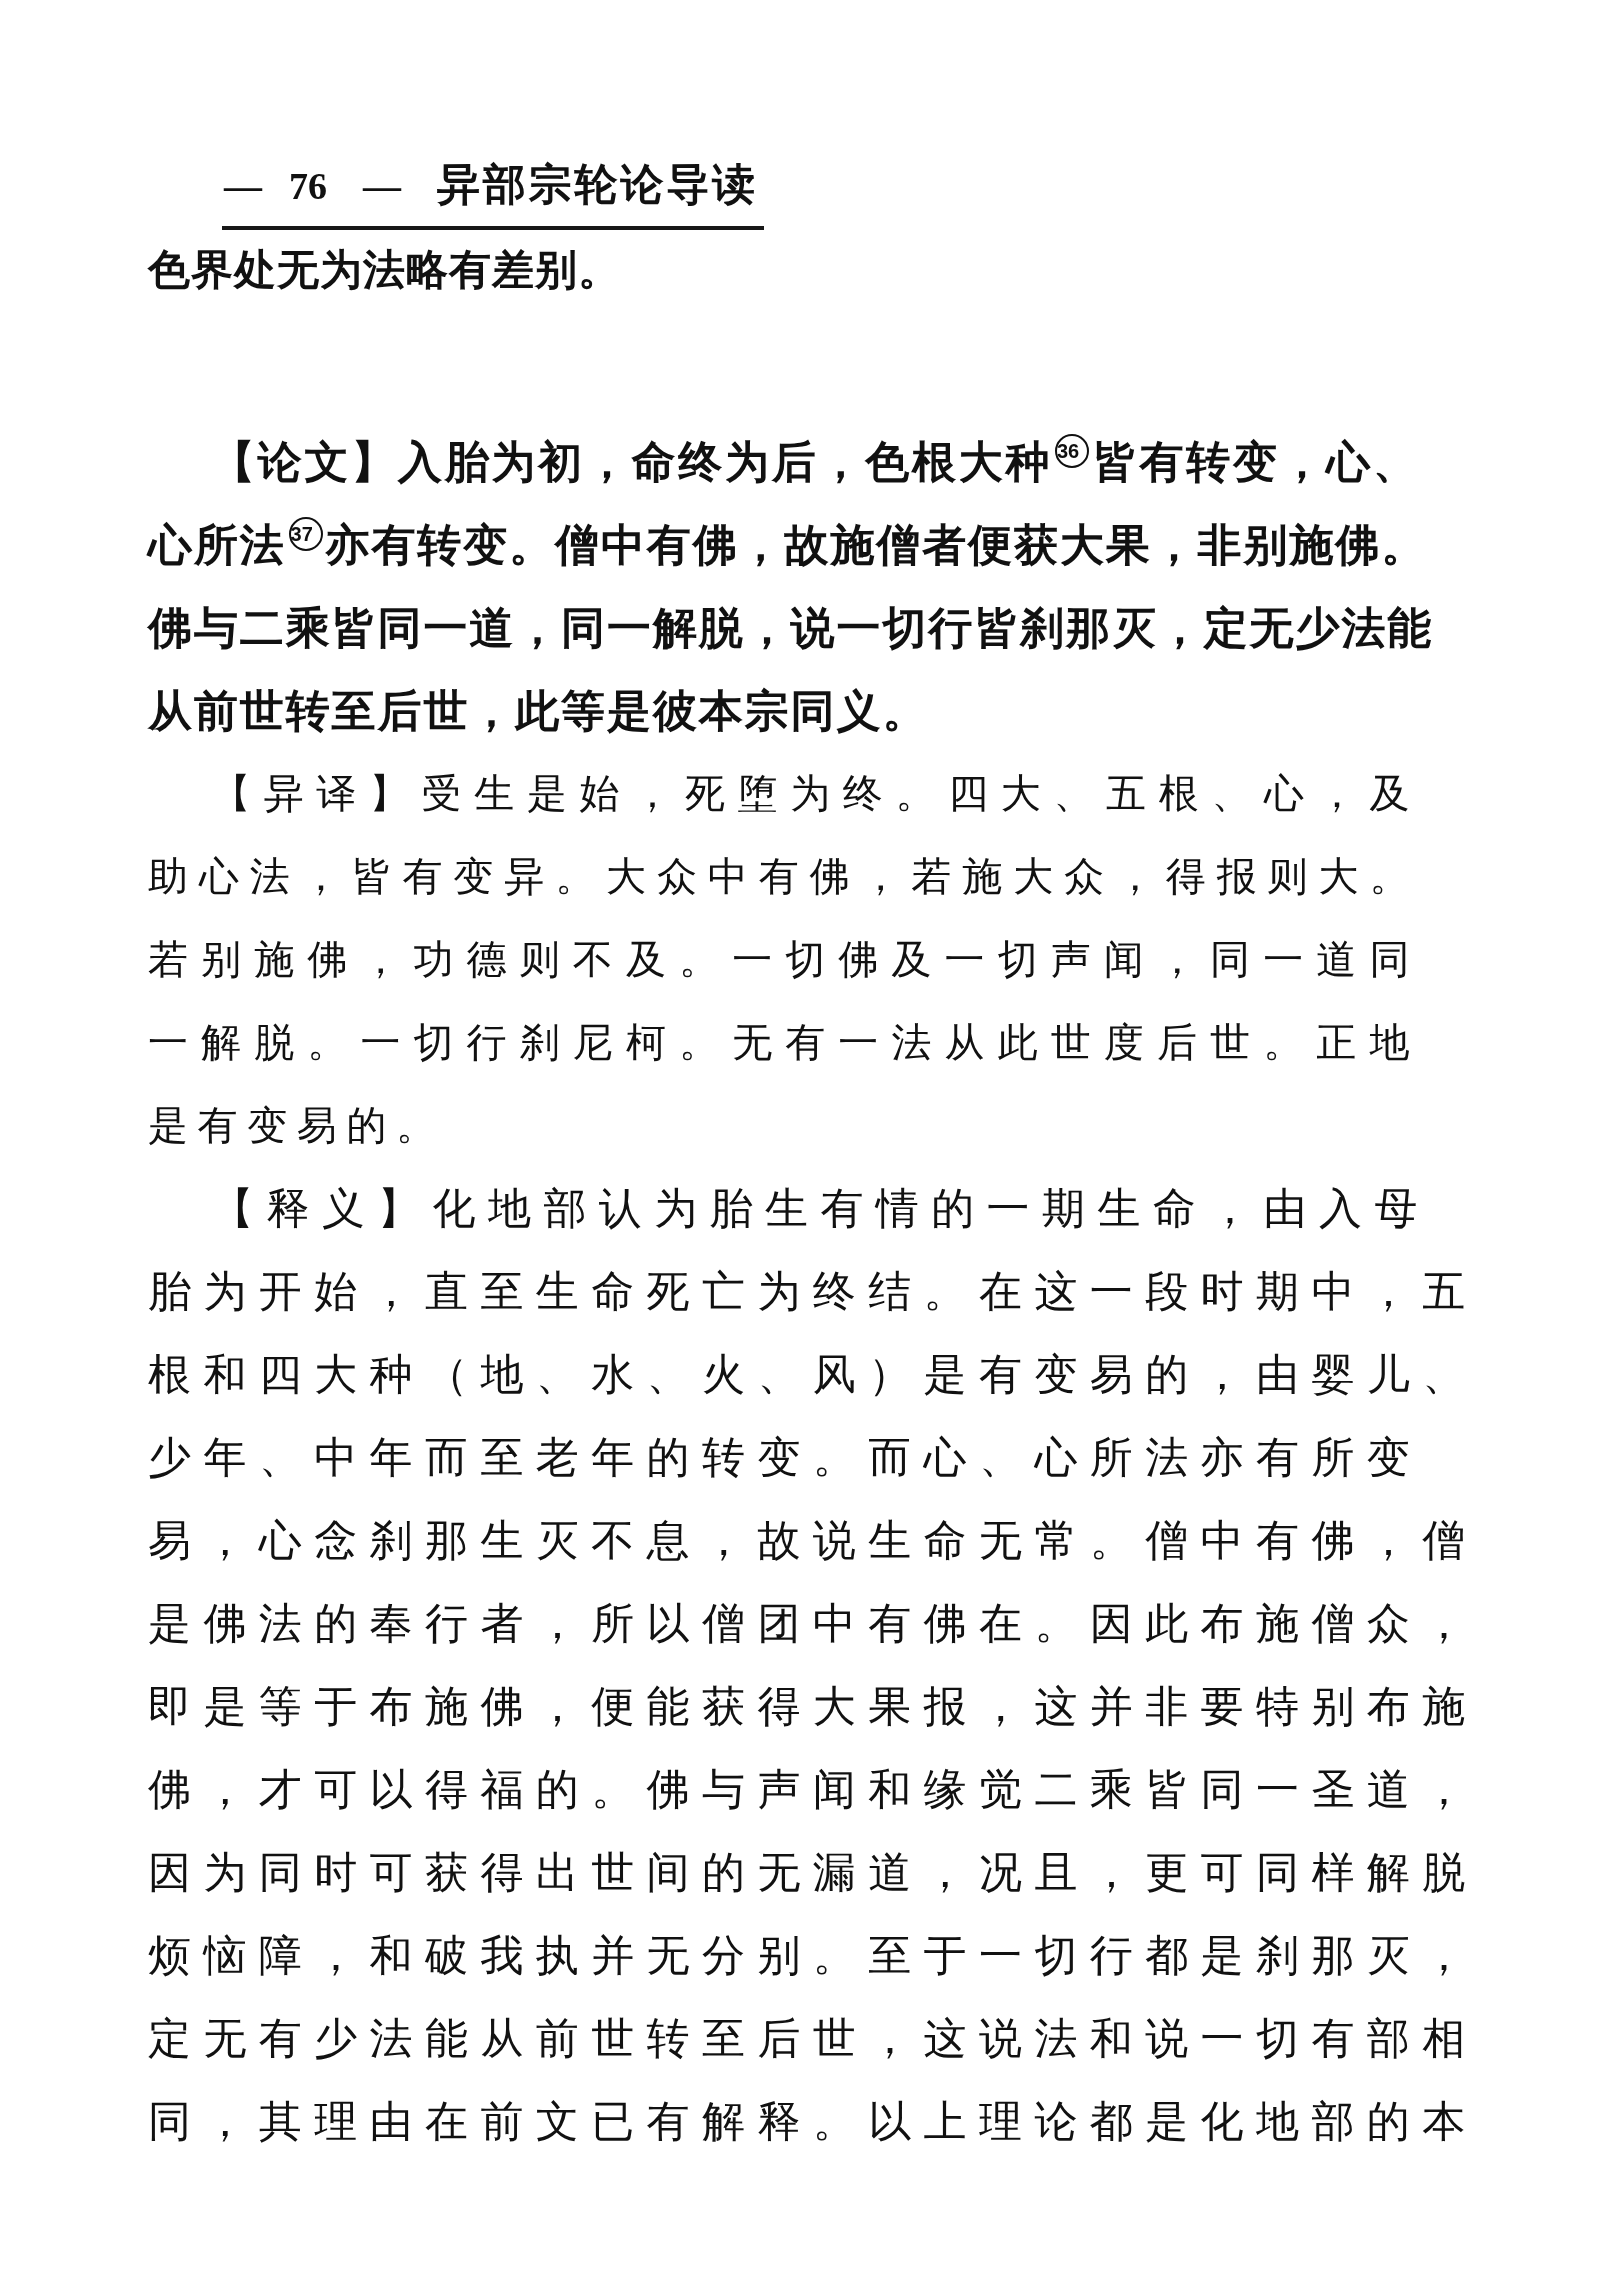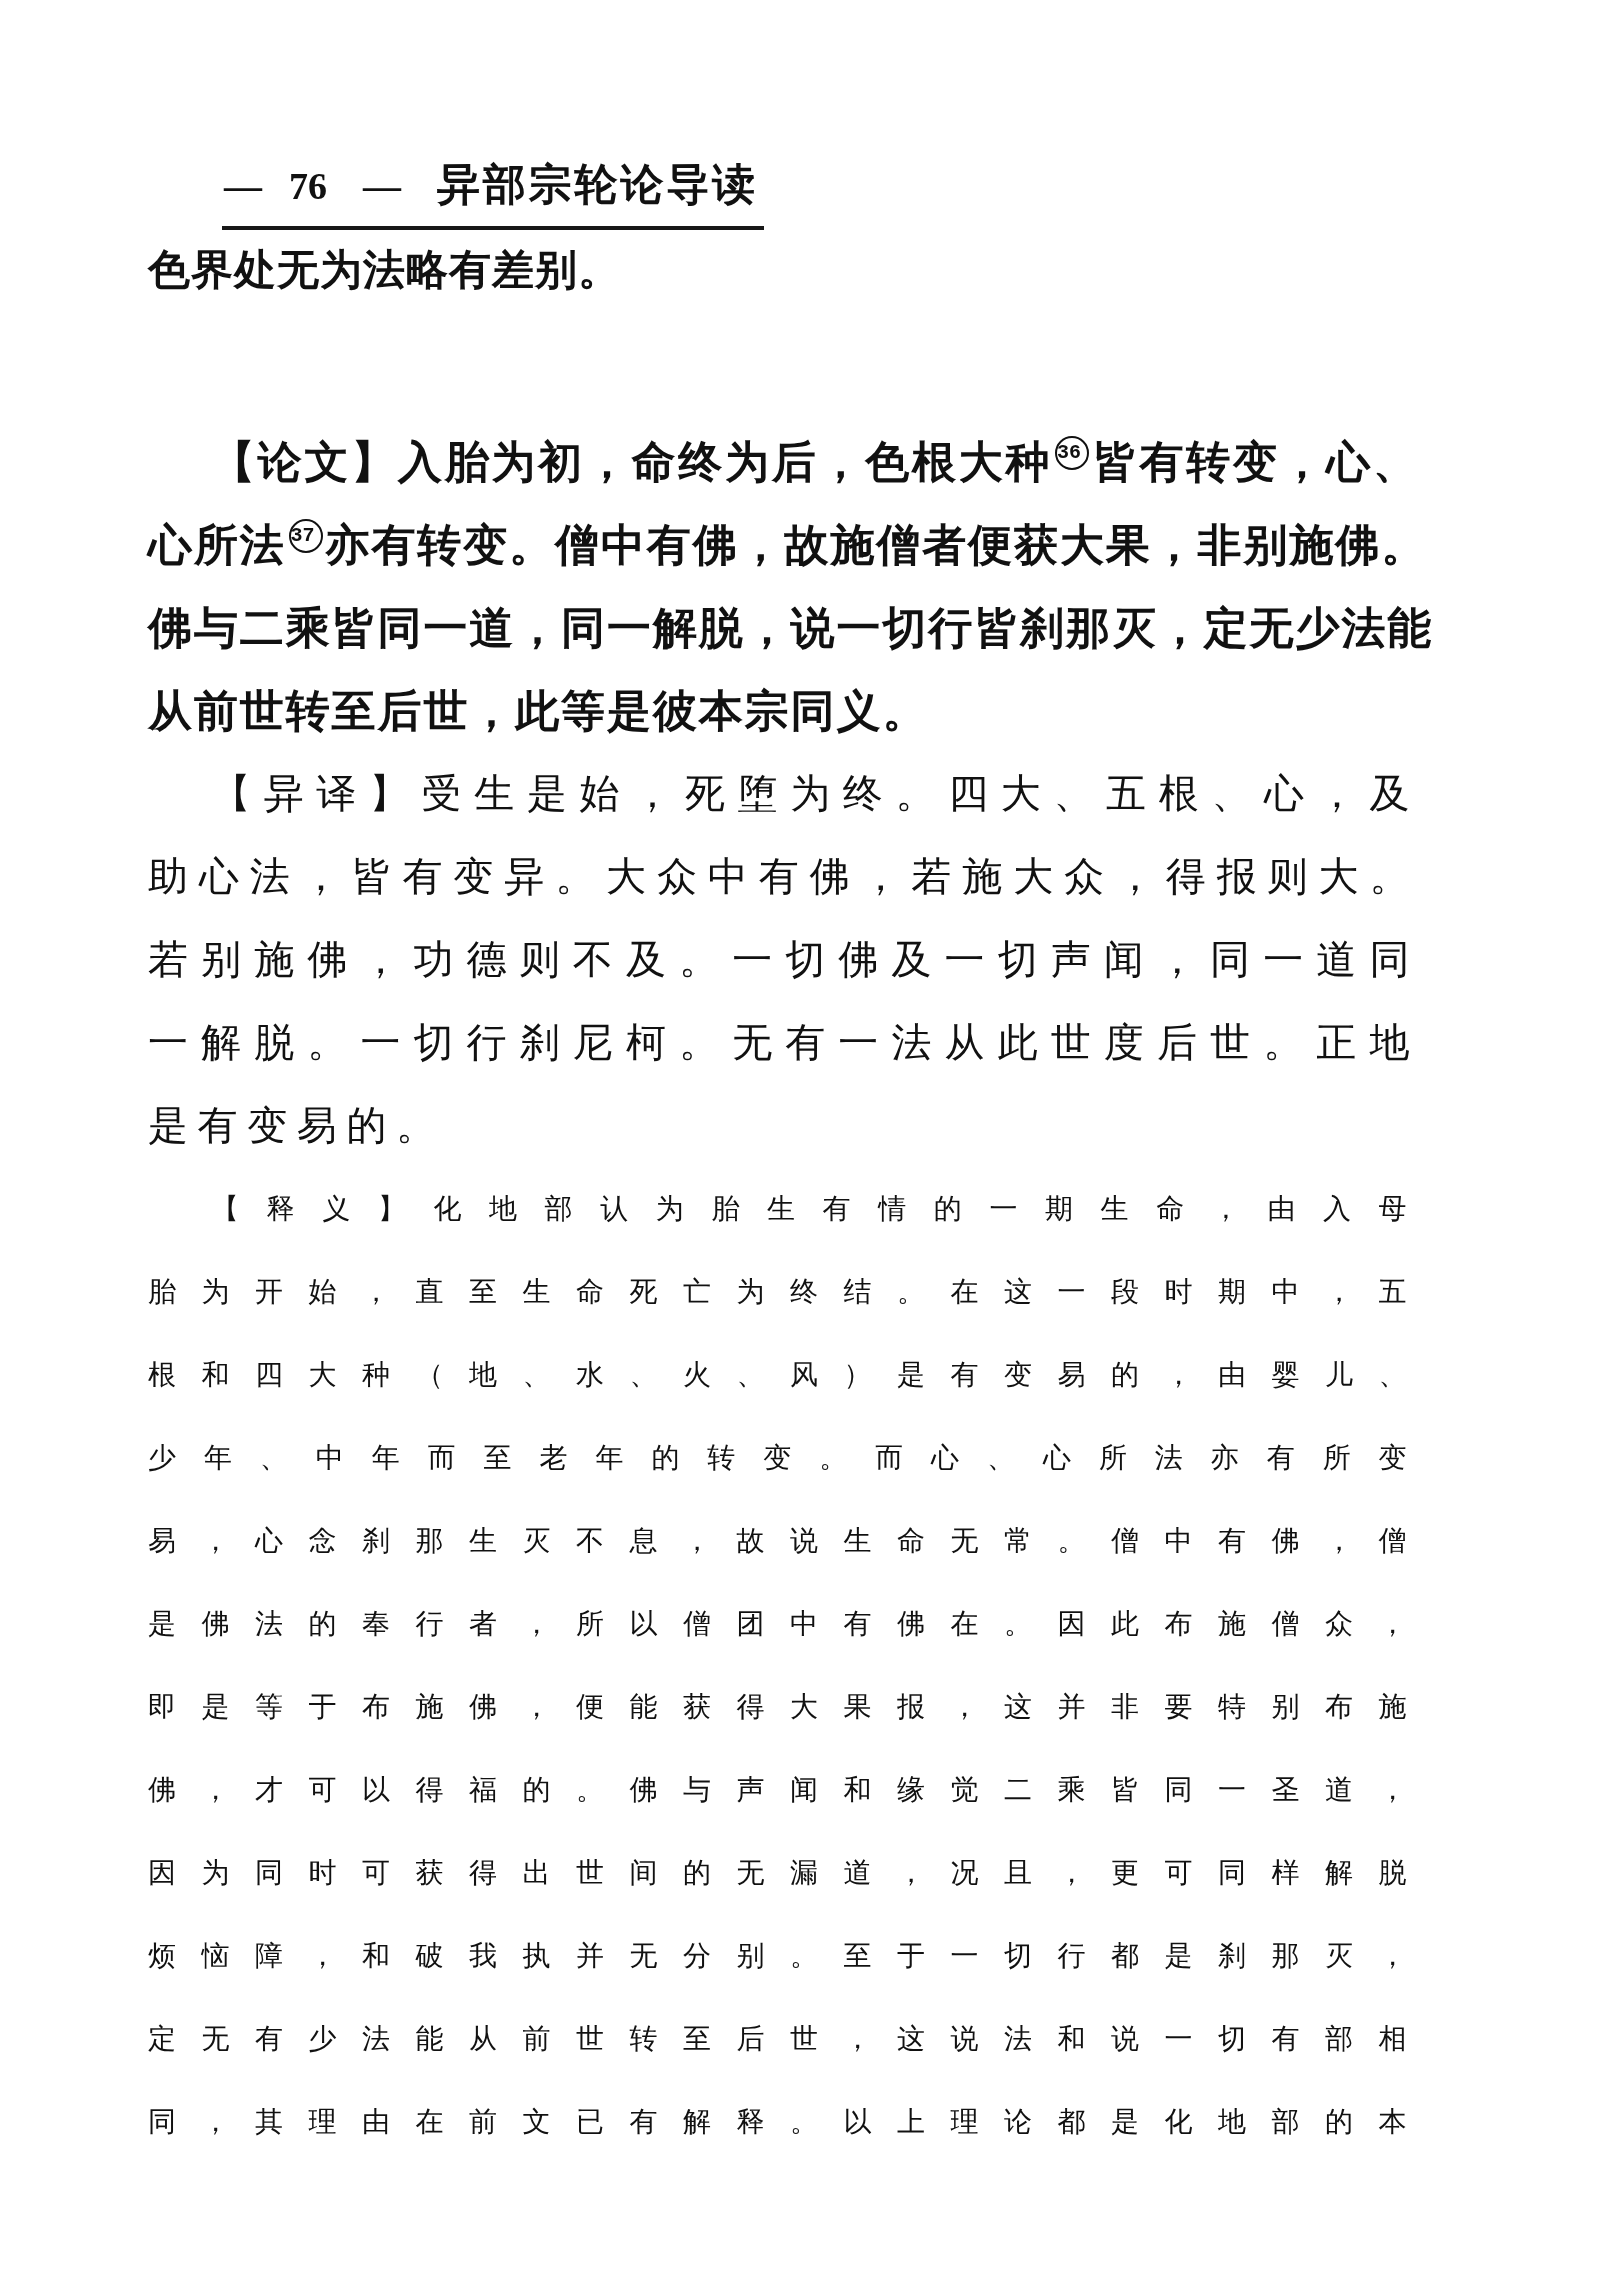--- a/index.html
+++ b/index.html
@@ -71,41 +71,41 @@
   }
   
   .kai {
     font-size:40px;
     font-weight:400;
     letter-spacing:9.6px;
     font-family:"DejaVu Serif","Liberation Serif",serif;
   }
   
   .song {
-    font-size:28px;
+    font-size:43px;
     font-weight:400;
     letter-spacing:12.4px;
     font-family:"Liberation Serif","DejaVu Serif",serif;
   }
   .lunwen-gap { margin-top:108px; }
   
   .refnum {
     display:inline-block;
     width:34px; height:34px;
     border:2.9px solid currentColor;
     border-radius:50%;
     font-size:20px;
     font-weight:700;
     line-height:30px;
     text-align:center;
     text-indent:0;
     letter-spacing:0;
     vertical-align:19px;
     margin:0 2.9px;
-    font-family:Liberation Mono, monospace;
+    font-family:Liberation Sans, sans-serif;
   }
 </style>
 </head>
 <body>
 
 <div class="page">
 
   <div class="header">
     <span class="dash">—</span>
     <span class="pnum">76</span>

